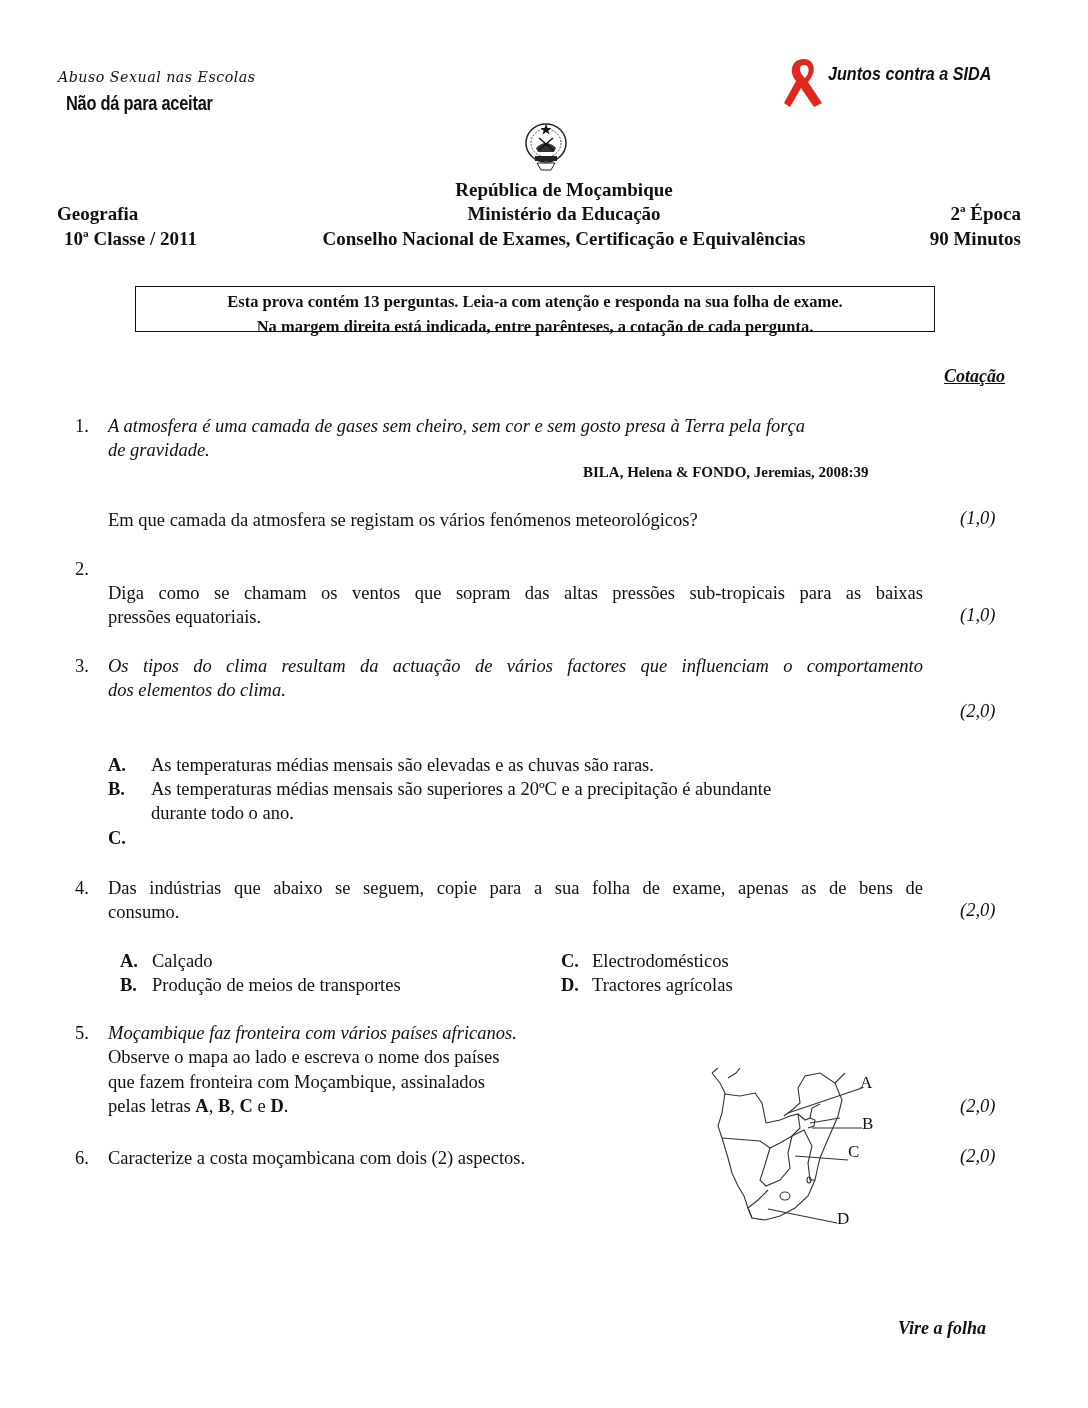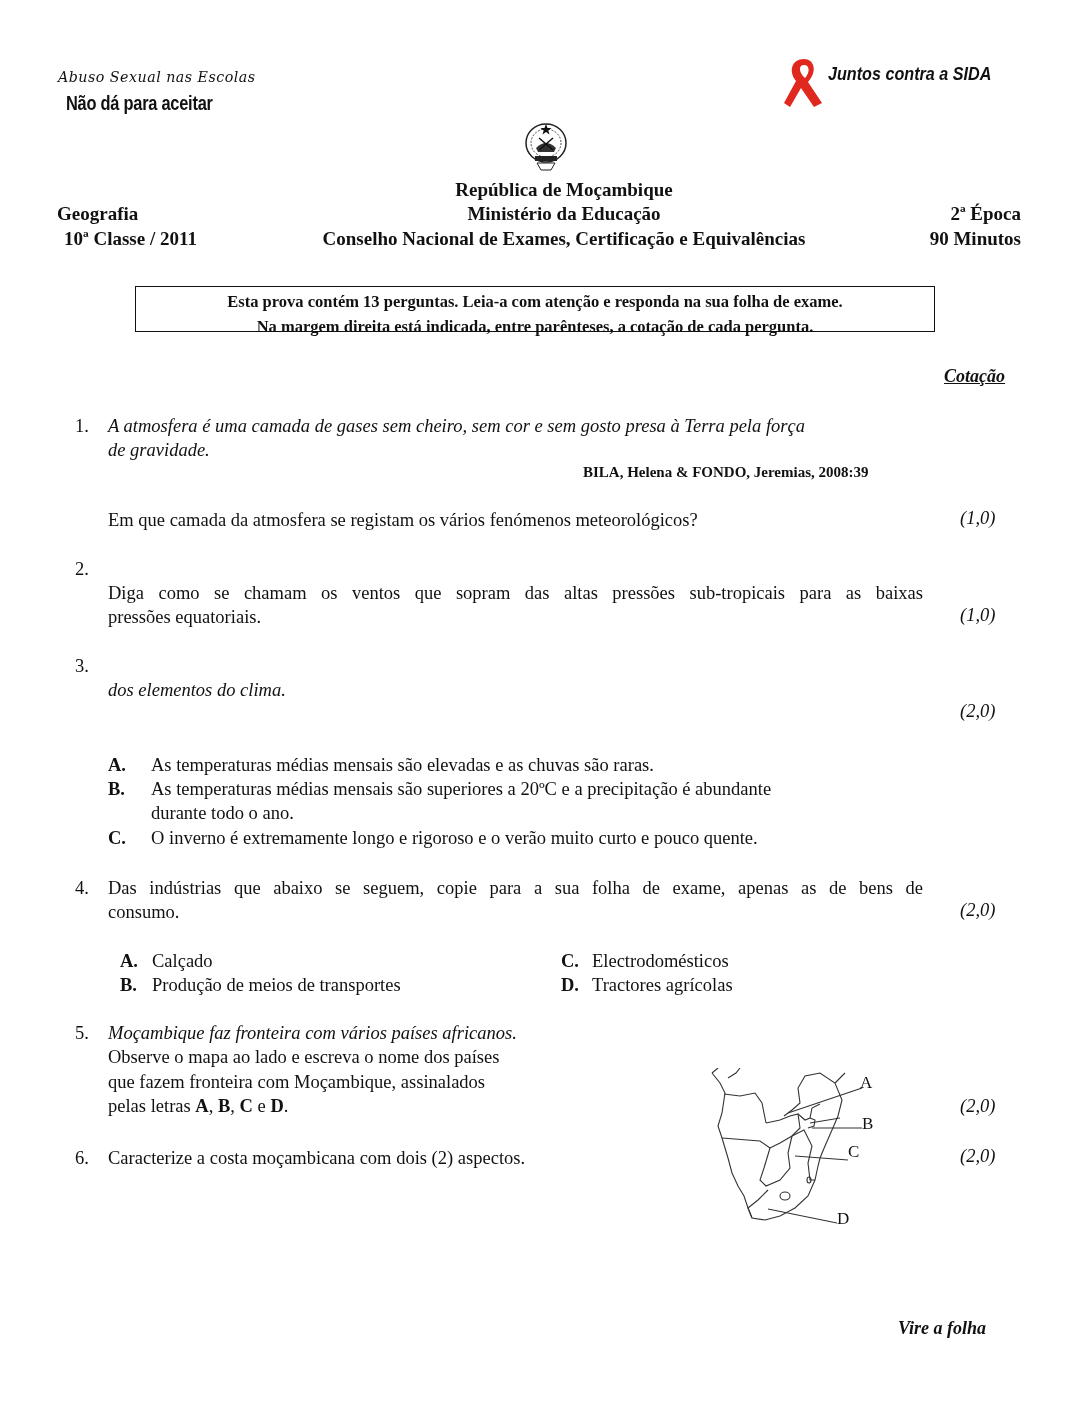--- a/index.html
+++ b/index.html
@@ -79,29 +79,29 @@
 
 <div class="abs q" style="top:557px; left:0; width:1088px; height:80px;">
   <span class="qnum">2.</span>
   <span class="qtext" style="top:24px; text-align-last: justify;">Diga como se chamam os ventos que sopram das altas pressões sub-tropicais para as baixas</span>
   <span class="qtext" style="top:48px;">pressões equatoriais.</span>
 </div>
 <div class="score" style="top:605px;">(1,0)</div>
 
 <div class="abs q" style="top:654px; left:0; width:1088px; height:200px;">
   <span class="qnum">3.</span>
+  <span class="qtext it" style="top:0; text-align-last: justify;">Os tipos do clima resultam da actuação de vários factores que influenciam o comportamento</span>
   <span class="qtext it" style="top:24px;">dos elementos do clima.</span>
 
   <span class="opt-letter" style="top:99px; left:108px;">A.</span>
   <span class="abs" style="top:99px; left:151px;">As temperaturas médias mensais são elevadas e as chuvas são raras.</span>
   <span class="opt-letter" style="top:123px; left:108px;">B.</span>
   <span class="abs" style="top:123px; left:151px;">As temperaturas médias mensais são superiores a 20ºC e a precipitação é abundante</span>
   <span class="abs" style="top:147px; left:151px;text-align:center;">durante todo o ano.</span>
   <span class="opt-letter" style="top:172px; left:108px;">C.</span>
-  <span class="abs" style="top:172px; left:151px;">O inverno é extremamente longo e rigoroso e o verão muito curto e pouco quente.</span>
 </div>
 <div class="score" style="top:701px;">(2,0)</div>
 
 <div class="abs q" style="top:876px; left:0; width:1088px; height:125px;">
   <span class="qnum">4.</span>
   <span class="qtext" style="top:0; text-align-last: justify;">Das indústrias que abaixo se seguem, copie para a sua folha de exame, apenas as de bens de</span>
   <span class="qtext" style="top:24px;">consumo.</span>
 
   <span class="opt-letter" style="top:73px; left:120px;">A.</span>
   <span class="abs" style="top:73px; left:152px;">Calçado</span>

